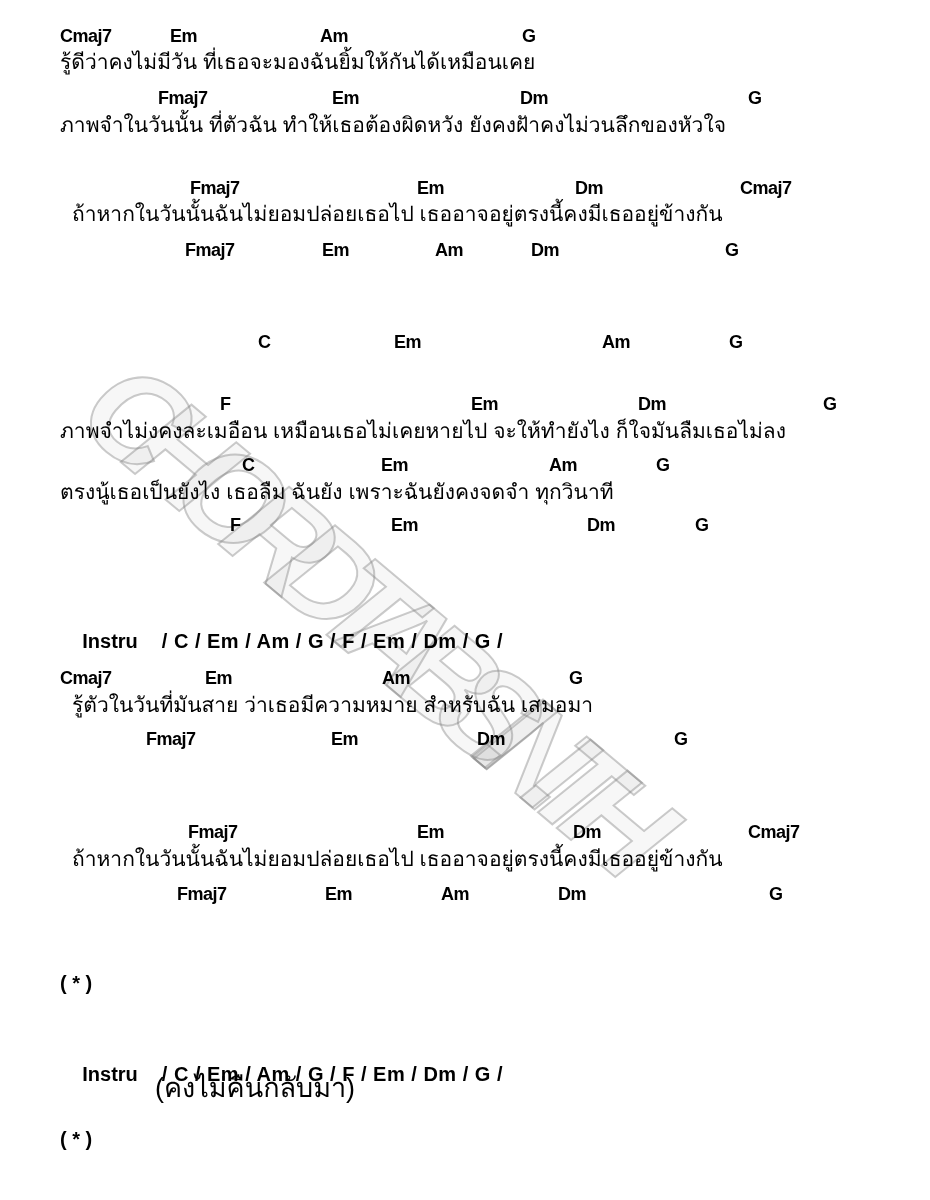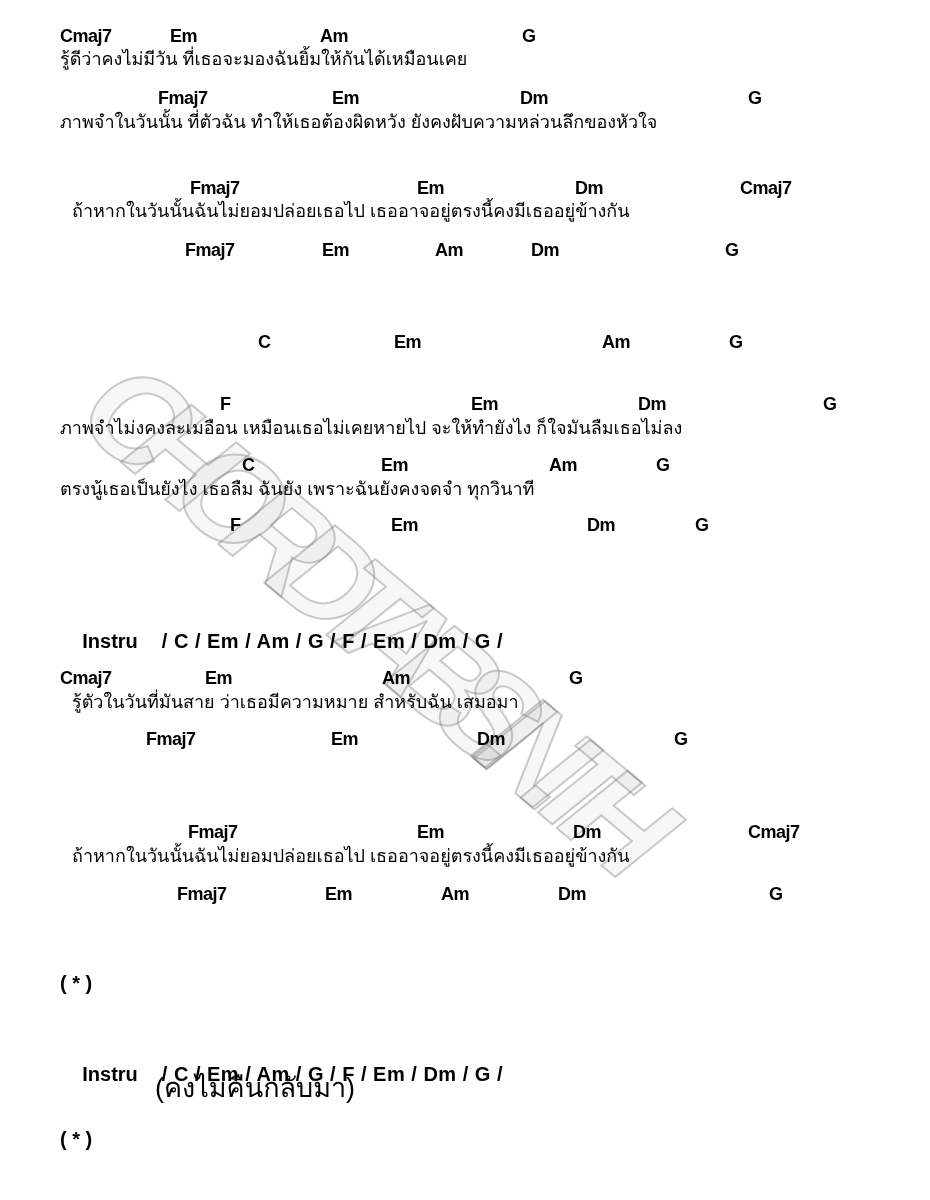--- a/index.html
+++ b/index.html
@@ -32,21 +32,21 @@
   .chord {
     position: absolute;
     top: 0;
     font-weight: 700;
     font-size: 18px;
     letter-spacing: -0.5px;
     white-space: nowrap;
   }
   .lyric {
     position: absolute;
-    font-size: 18px;
+    font-size: 21px;
     line-height: 1.3;
     white-space: pre;
     z-index: 1;
   }
   .instru { position: absolute; font-size: 20px; font-weight: 700; white-space: pre; z-index: 1; }
   .instru .prog { margin-left: 24px; letter-spacing: 0.5px; }
   .repeat-mark { position: absolute; font-size: 20px; font-weight: 700; z-index: 1; }
   .note { position: absolute; font-size: 27px; white-space: pre; z-index: 1; }
 </style>
 </head>
@@ -63,21 +63,21 @@
     <span class="chord" style="left:522px">G</span>
   </div>
   <div class="lyric" style="top:48px; left:60px">รู้ดีว่าคงไม่มีวัน ที่เธอจะมองฉันยิ้มให้กันได้เหมือนเคย</div>
 
   <div class="row" style="top:88px">
     <span class="chord" style="left:158px">Fmaj7</span>
     <span class="chord" style="left:332px">Em</span>
     <span class="chord" style="left:520px">Dm</span>
     <span class="chord" style="left:748px">G</span>
   </div>
-  <div class="lyric" style="top:111px; left:60px">ภาพจำในวันนั้น ที่ตัวฉัน ทำให้เธอต้องผิดหวัง ยังคงฝับความหล่วนลึกของหัวใจ</div>
+  <div class="lyric" style="top:111px; left:60px">ภาพจำในวันนั้น ที่ตัวฉัน ทำให้เธอต้องผิดหวัง ยังคงฝัาคงไม่วนลึกของหัวใจ</div>
 
   <div class="row" style="top:178px">
     <span class="chord" style="left:190px">Fmaj7</span>
     <span class="chord" style="left:417px">Em</span>
     <span class="chord" style="left:575px">Dm</span>
     <span class="chord" style="left:740px">Cmaj7</span>
   </div>
   <div class="lyric" style="top:200px; left:72px">ถ้าหากในวันนั้นฉันไม่ยอมปล่อยเธอไป เธออาจอยู่ตรงนี้คงมีเธออยู่ข้างกัน</div>
 
   <div class="row" style="top:240px">

